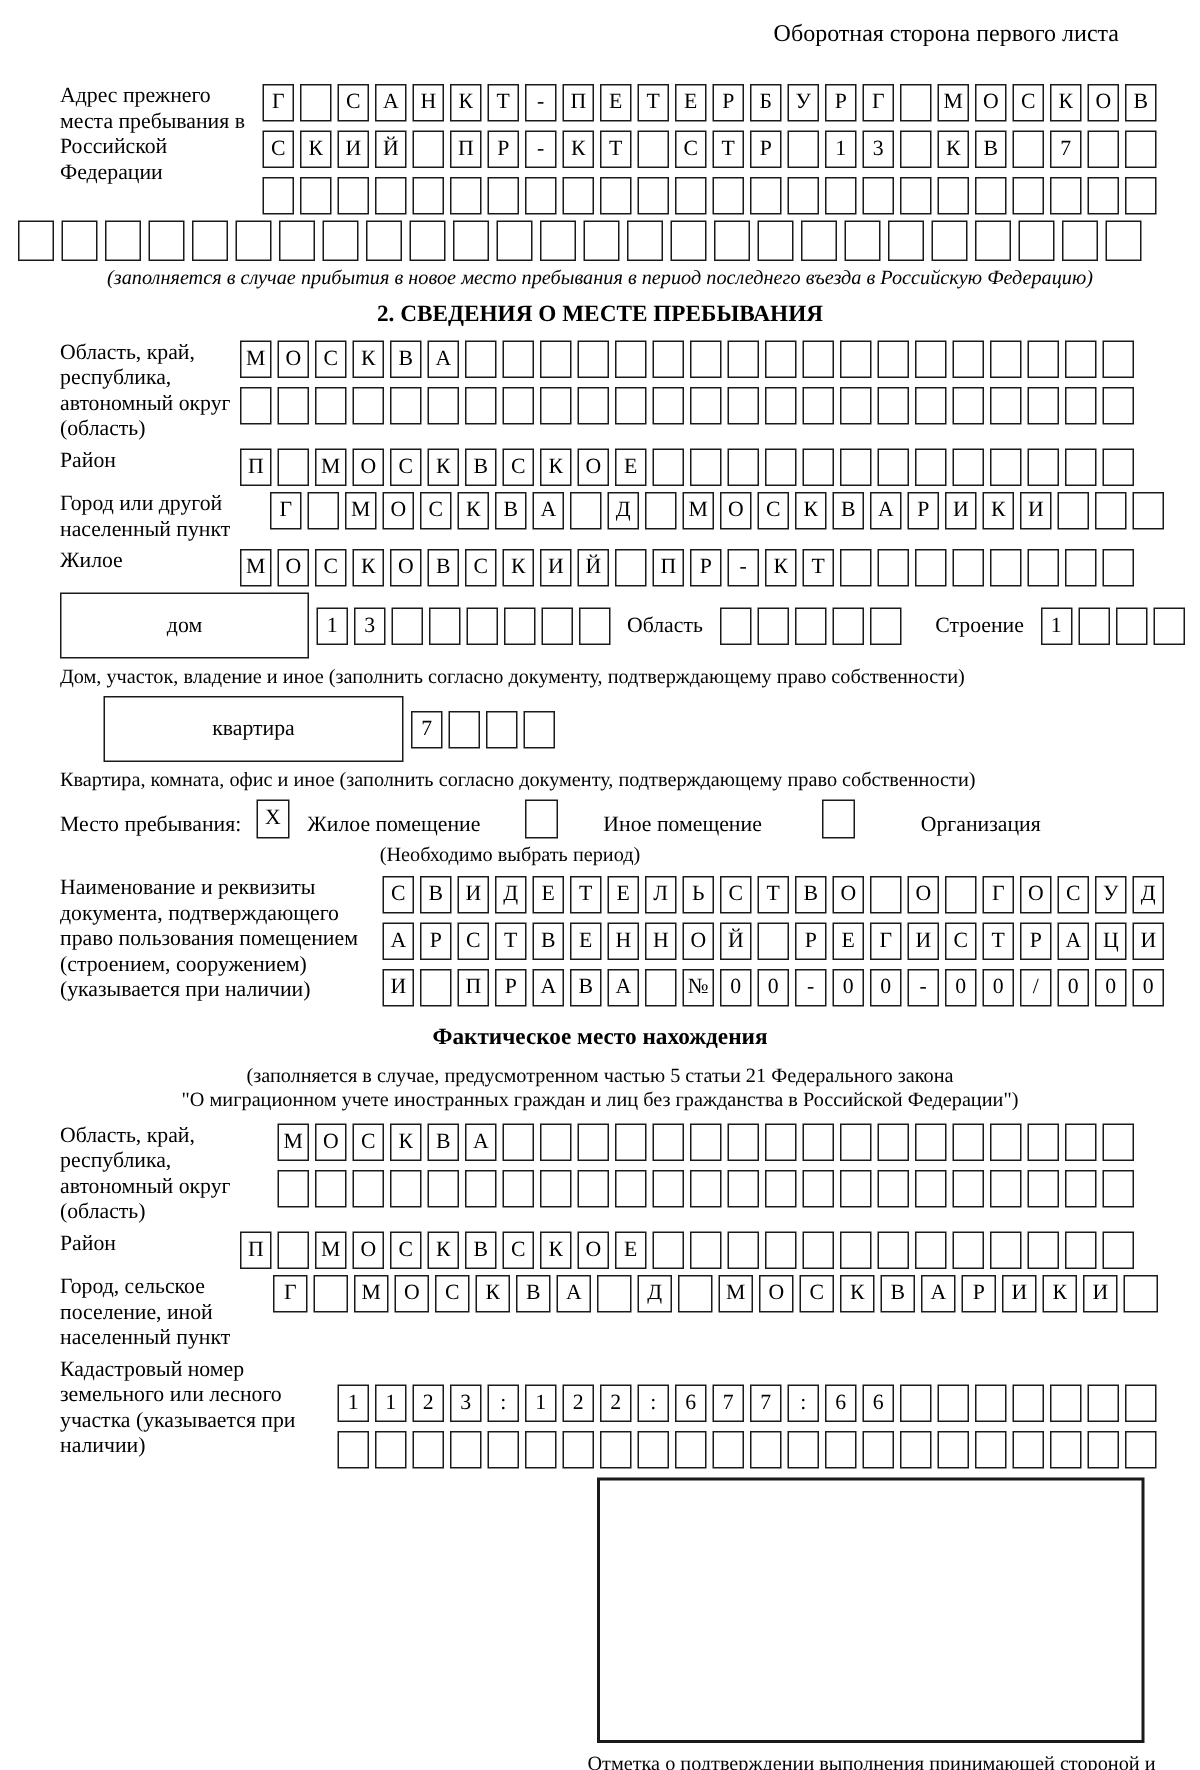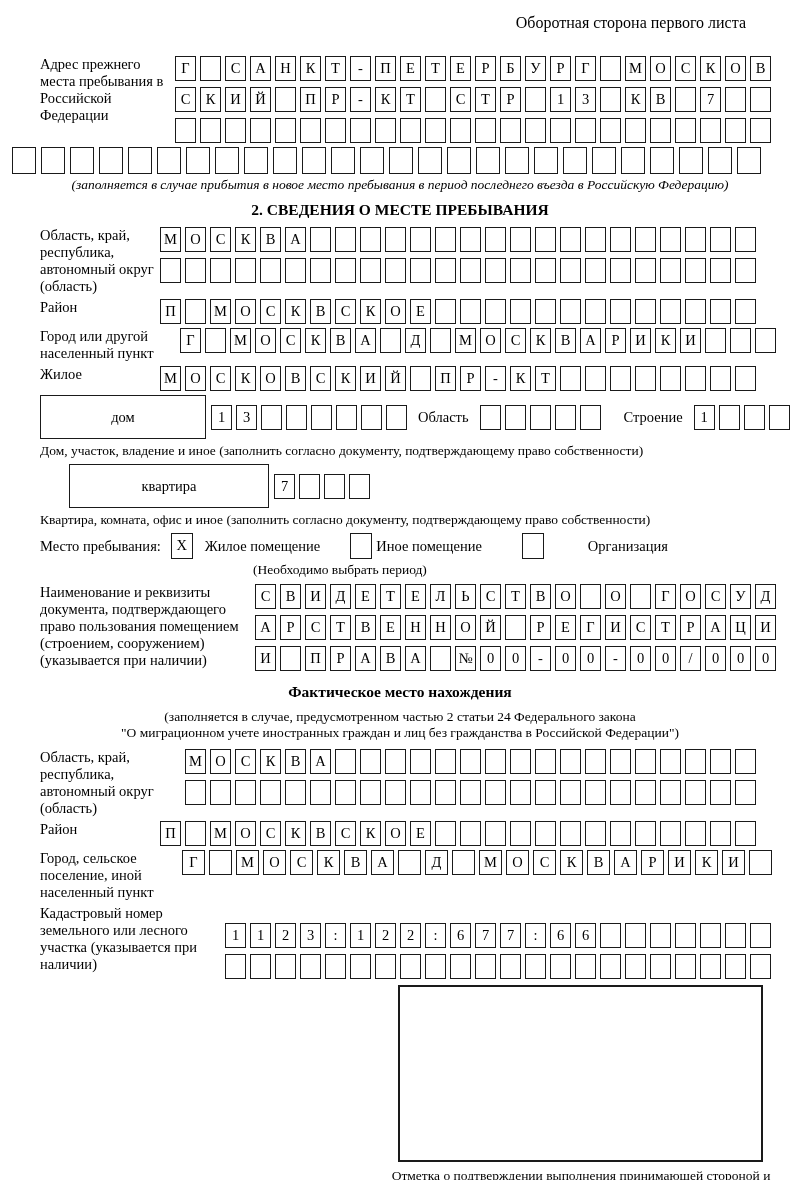--- a/index.html
+++ b/index.html
@@ -27,21 +27,21 @@
   .section-title { text-align:center; font-weight:bold; font-size:15.5px; margin:8px 0 8px 0; }
 
   .house-row { display:flex; align-items:center; margin:4px 0 4px 30px; gap:5px; }
   .wide-box {
     height:44px; box-sizing:border-box; border:1.5px solid #1a1a1a;
     display:flex; align-items:center; justify-content:center; font-size:14.5px; flex:none;
   }
   .inline-label { font-size:14.5px; padding:0 6px; flex:none; }
   .caption-left { padding-left:30px; margin-bottom:5px; }
 
-  .stay-row { display:flex; align-items:center; padding-left:30px; margin-top:4px; }
+  .stay-row { display:flex; align-items:flex-end; padding-left:30px; margin-top:4px; }
   .checkbox {
     width:22px; height:26px; flex:none; box-sizing:border-box;
     border:1.5px solid #1a1a1a; text-align:center; font-size:14.5px; line-height:23px;
   }
   .stay-label { font-size:14.5px; }
   .choose-caption { width:660px; text-align:center; margin-top:3px; margin-bottom:6px; }
 
   .two-line-caption { text-align:center; }
 
   .cad-rows { margin-top:18px; }
@@ -361,21 +361,21 @@
         <div class="cell"></div>
       </div>
   </div>
   <div class="caption caption-left">Квартира, комната, офис и иное (заполнить согласно документу, подтверждающему право собственности)</div>
 
   <div class="stay-row">
     <span class="stay-label">Место пребывания:</span>
     <span class="checkbox" style="margin-left:10px;">X</span>
     <span class="stay-label" style="margin-left:12px;">Жилое помещение</span>
     <span class="checkbox" style="margin-left:30px;"></span>
-    <span class="stay-label" style="margin-left:4px;">Иное помещение</span>
+    <span class="stay-label" style="margin-left:30px;">Иное помещение</span>
     <span class="checkbox" style="margin-left:40px;"></span>
     <span class="stay-label" style="margin-left:44px;">Организация</span>
   </div>
   <div class="caption choose-caption">(Необходимо выбрать период)</div>
 
   <div class="field">
     <div class="label" style="width:245px;">Наименование и реквизиты документа, подтверждающего право пользования помещением (строением, сооружением) (указывается при наличии)</div>
     <div class="rows">
       <div class="cells">
           <div class="cell">С</div>
@@ -443,21 +443,21 @@
           <div class="cell">0</div>
           <div class="cell">/</div>
           <div class="cell">0</div>
           <div class="cell">0</div>
           <div class="cell">0</div>
         </div>
     </div>
   </div>
 
   <div class="section-title" style="margin-top:12px;">Фактическое место нахождения</div>
-  <div class="caption two-line-caption">(заполняется в случае, предусмотренном частью 2 статьи 24 Федерального закона</div>
+  <div class="caption two-line-caption">(заполняется в случае, предусмотренном частью 5 статьи 21 Федерального закона</div>
   <div class="caption two-line-caption" style="margin-bottom:8px;">"О миграционном учете иностранных граждан и лиц без гражданства в Российской Федерации")</div>
 
   <div class="field">
     <div class="label" style="width:175px;">Область, край, республика, автономный округ (область)</div>
     <div class="rows">
       <div class="cells">
           <div class="cell">М</div>
           <div class="cell">О</div>
           <div class="cell">С</div>
           <div class="cell">К</div>

